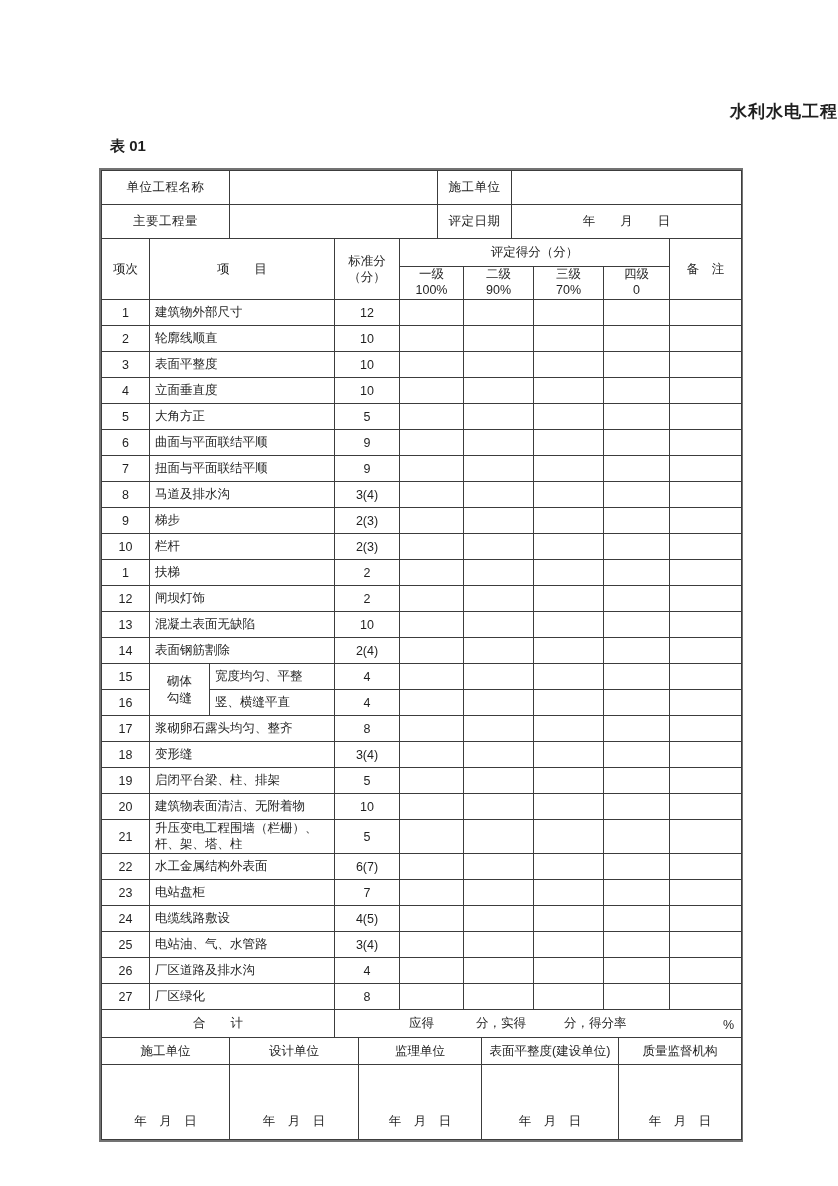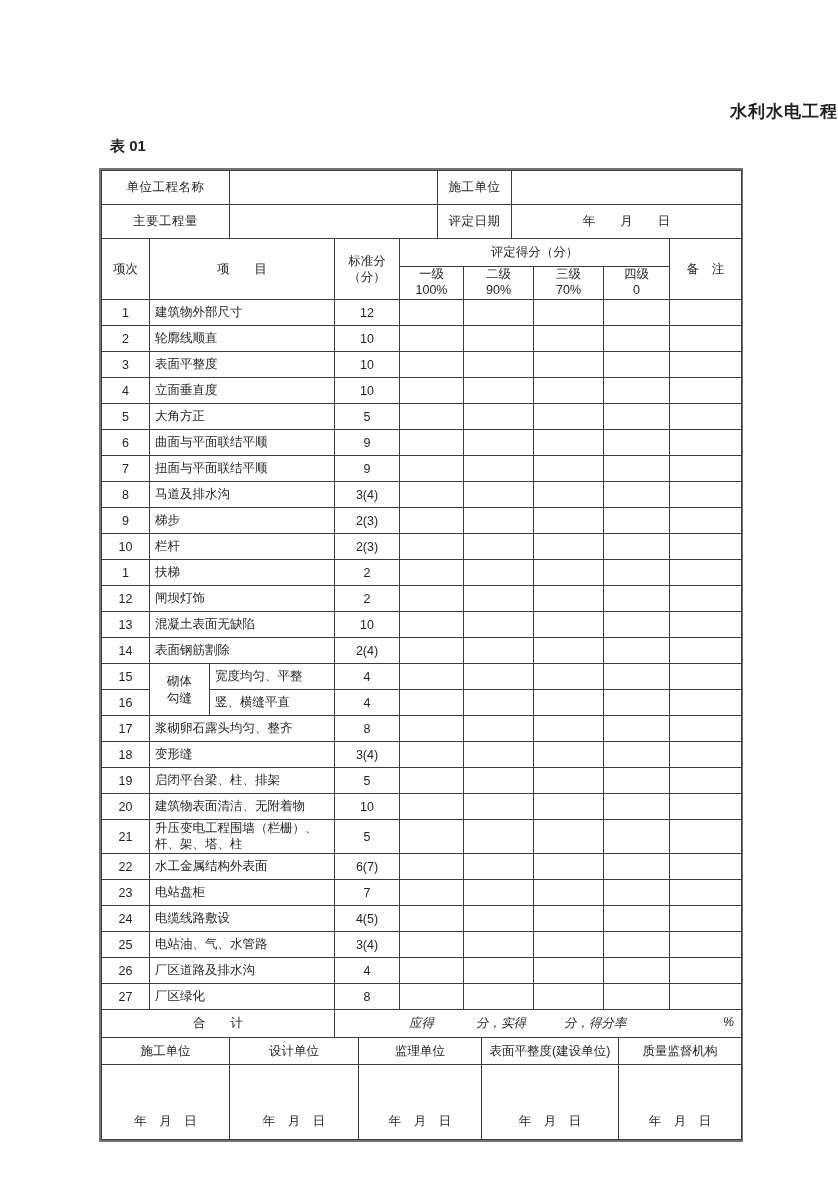--- a/index.html
+++ b/index.html
@@ -40,21 +40,21 @@
   .main-table .hrow2 td { height:32px; line-height:1.25; white-space:pre-line; }
   .pre2 { white-space:pre-line; line-height:1.3; }
 
   
   .main-table td { height:23px; }
   .item-cell { text-align:left; padding:1px 3px 1px 5px; line-height:1.25; }
   .group-cell { white-space:pre-line; line-height:1.3; }
 
   
   .total-row td { height:27px; }
-  .total-flex { display:flex; align-items:flex-start; width:100%; padding-right:7px; box-sizing:border-box;font-style:italic; }
+  .total-flex { display:flex; align-items:flex-end; width:100%; padding-right:7px; box-sizing:border-box; }
   .seg0 { margin-left:74px; } .seg1 { margin-left:42px; }
   .seg2 { margin-left:38px; } .seg3 { margin-left:auto; }
 
   
   .footer-table .frow td { height:26px; }
   .footer-table .sig-cell { height:74px; vertical-align:bottom; }
   .sig-date { padding-bottom:9px; text-align:center; }
 </style>
 </head>
 <body>

